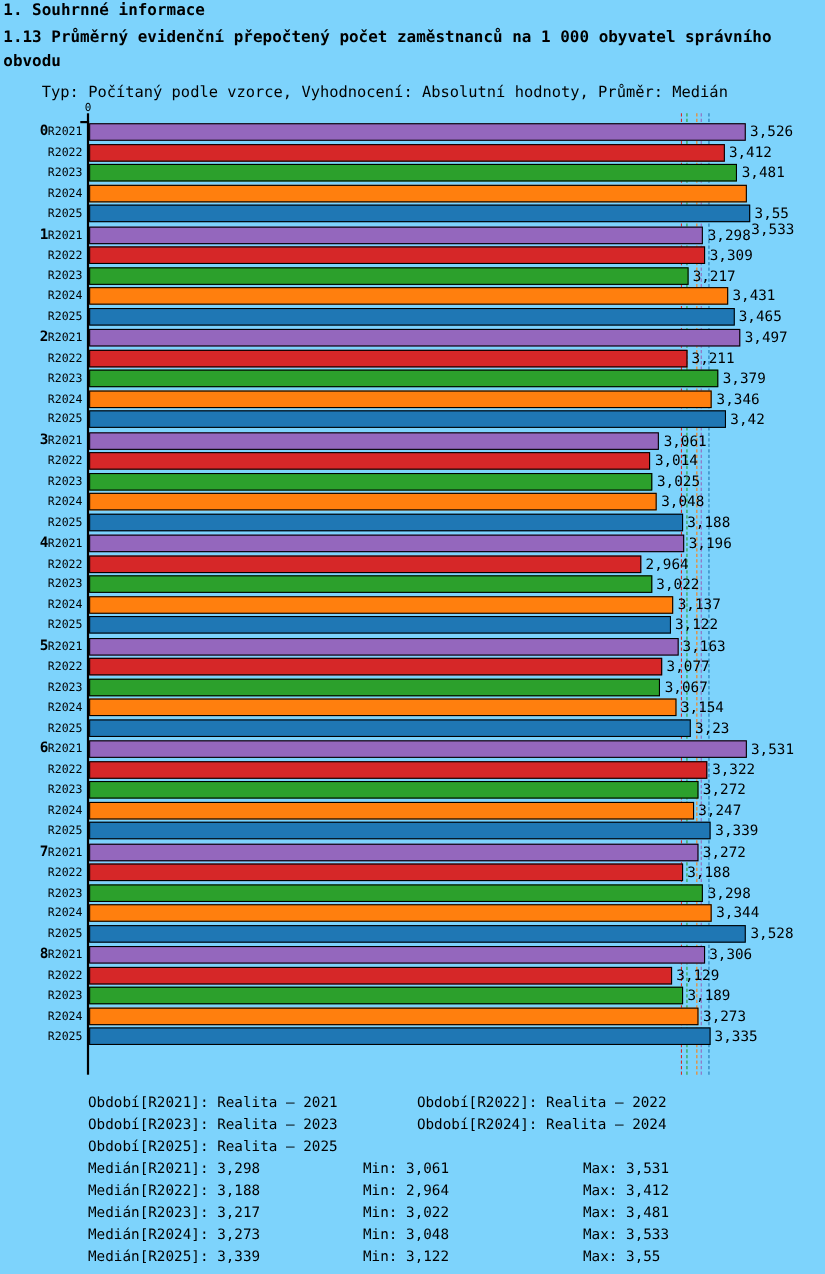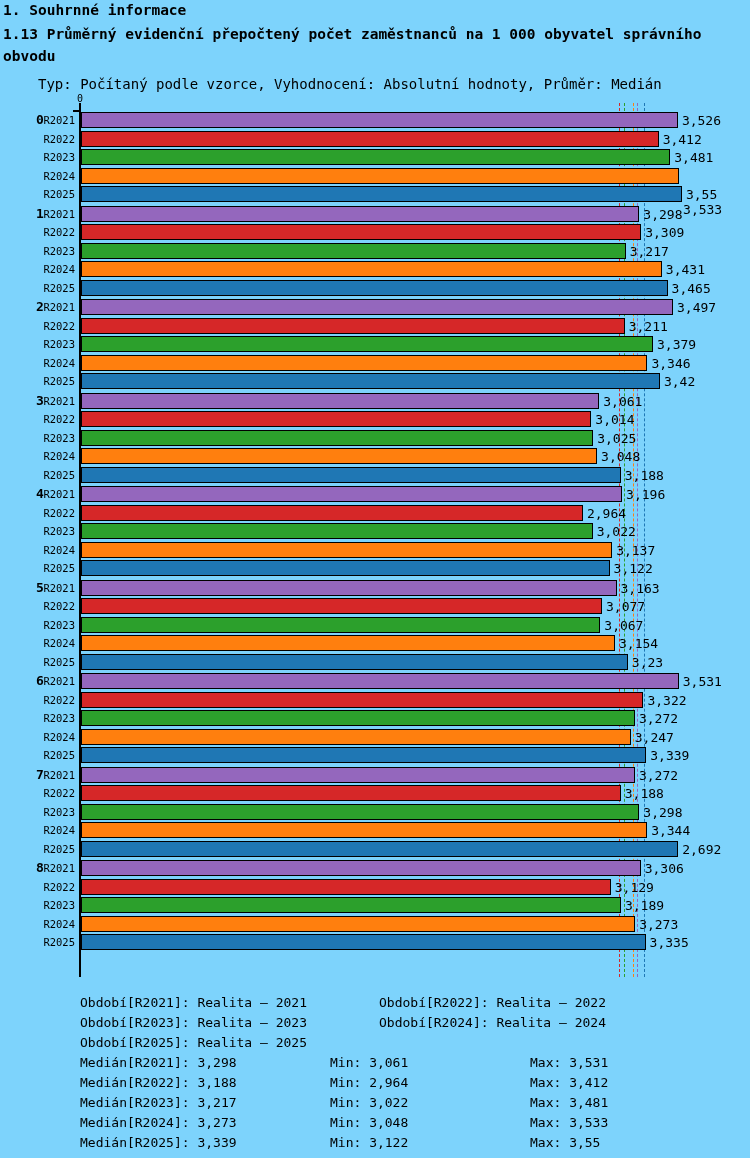--- a/index.html
+++ b/index.html
@@ -272,21 +272,21 @@
             <span class="vlabel" style="left: 643.362px;">3,298</span>
           </div>
           <div class="row">
             <span class="rlabel">R2024</span>
             <div class="bar" style="width: 564.136px; background: rgb(255, 127, 14);"></div>
             <span class="vlabel" style="left: 651.136px;">3,344</span>
           </div>
           <div class="row">
             <span class="rlabel">R2025</span>
             <div class="bar" style="width: 595.232px; background: rgb(31, 119, 180);"></div>
-            <span class="vlabel" style="left: 682.232px;">2,692</span>
+            <span class="vlabel" style="left: 682.232px;">3,528</span>
           </div>
         </div>
         <div class="group">
           <div class="row">
             <span class="glabel">8</span>
             <span class="rlabel">R2021</span>
             <div class="bar" style="width: 557.714px; background: rgb(148, 103, 189);"></div>
             <span class="vlabel" style="left: 644.714px;">3,306</span>
           </div>
           <div class="row">

